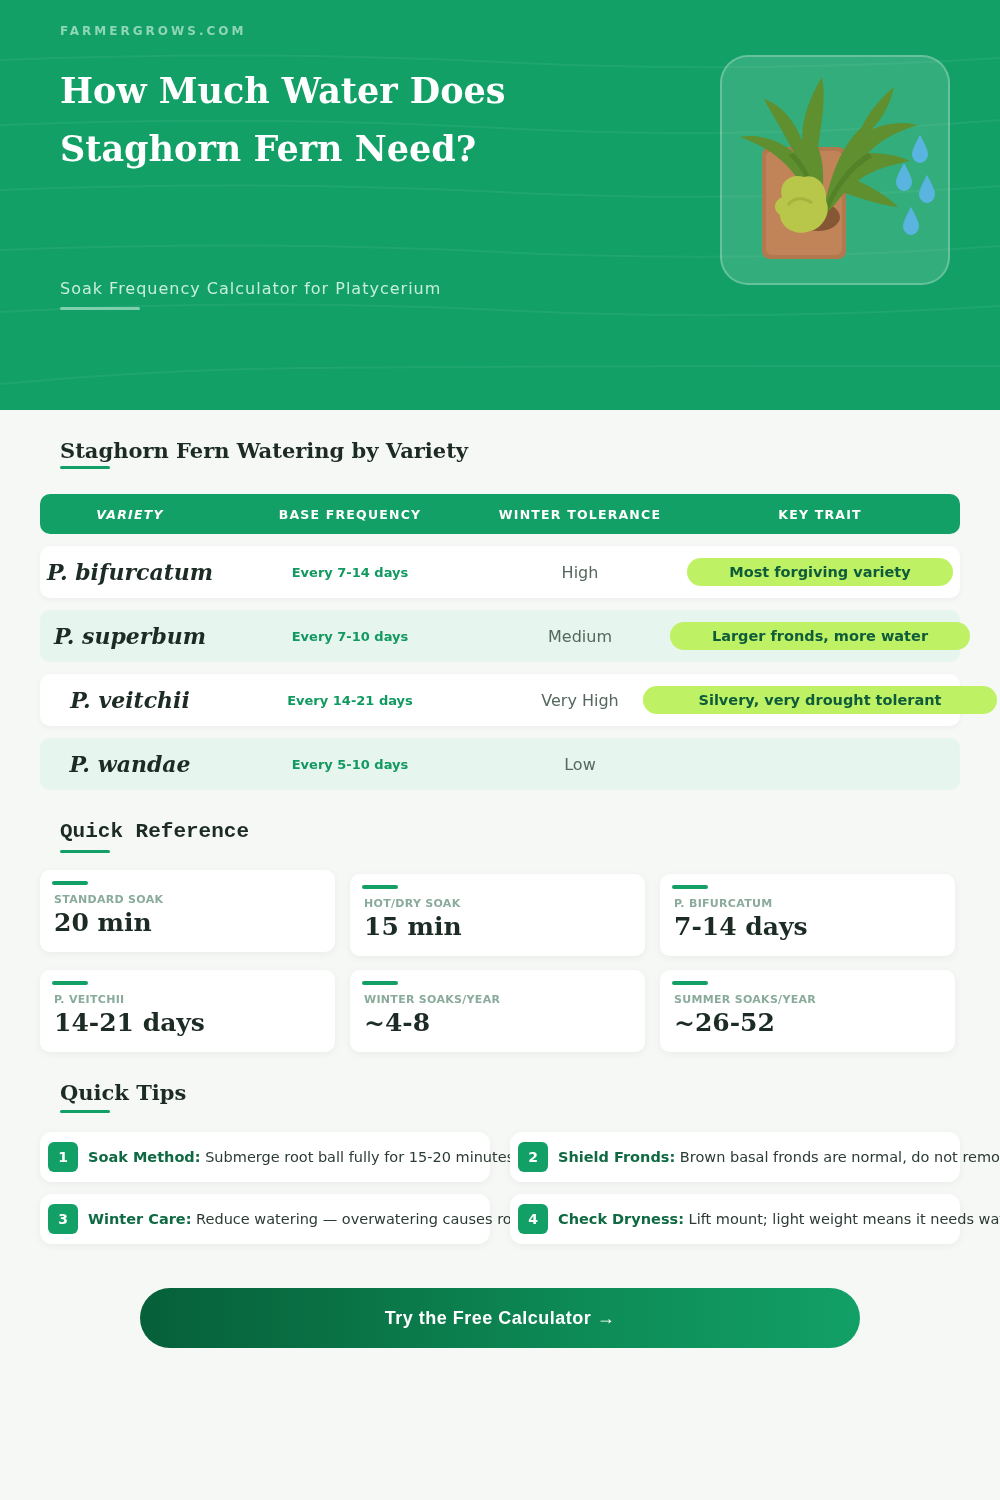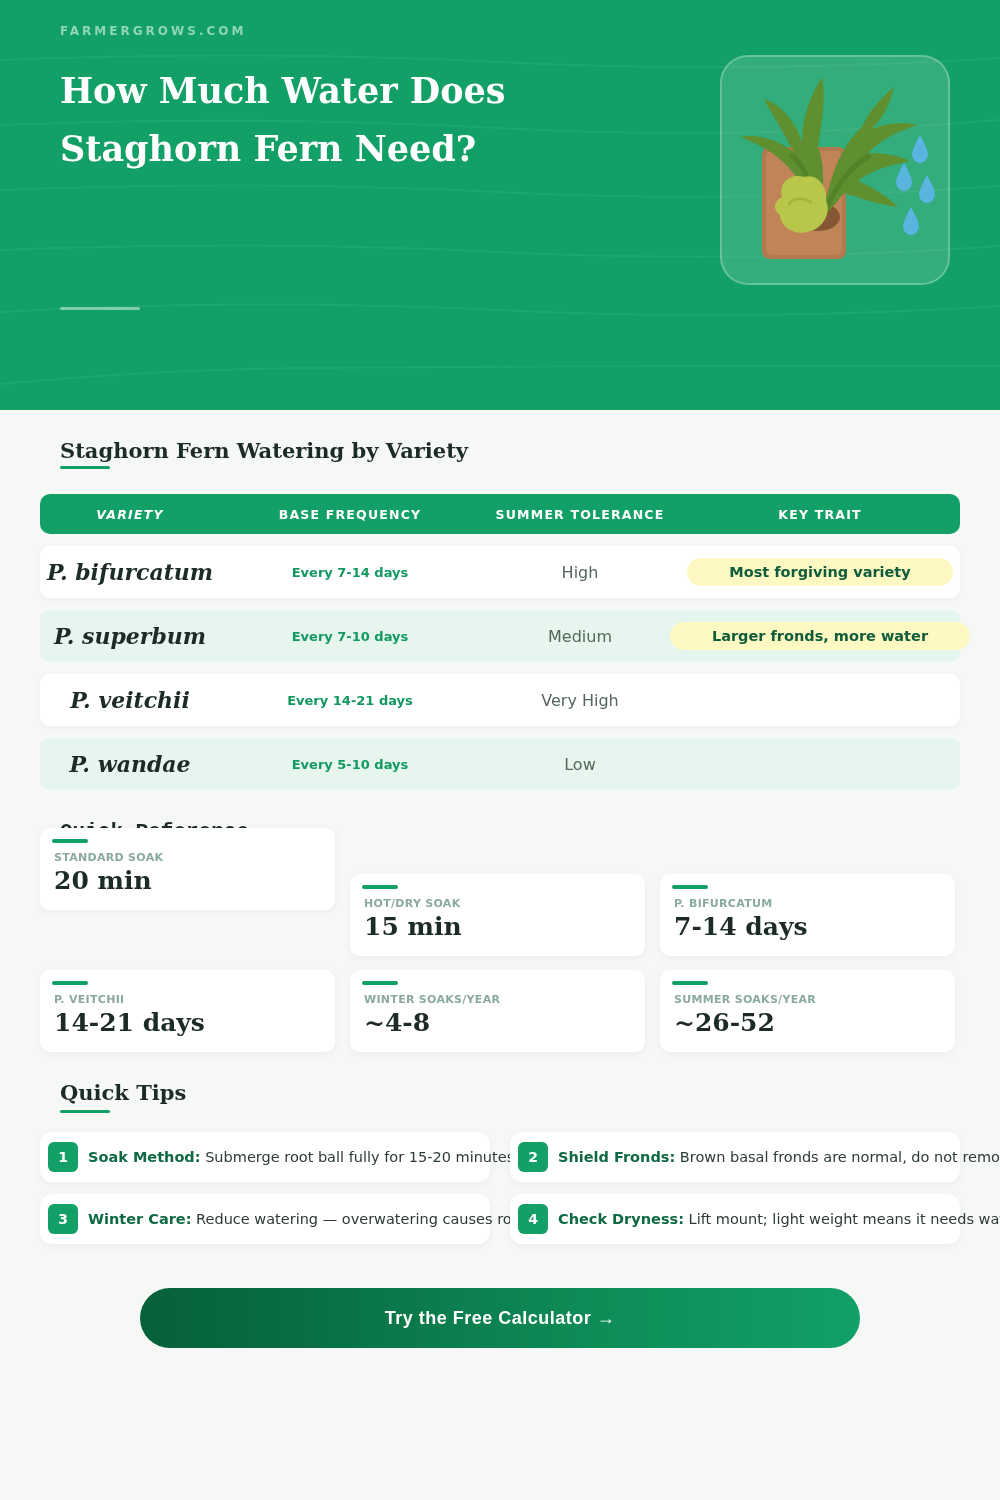--- a/index.html
+++ b/index.html
@@ -82,21 +82,21 @@
   }
   .freq {
     font-weight: bold; font-size: 13px; color: #12995f; text-align: center; white-space: nowrap;
   }
   .tol {
     font-size: 16px; color: #54685e; text-align: center;
   }
   .trait-wrap { position: relative; height: 52px; }
   .trait {
     position: absolute; top: 12px; height: 28px; border-radius: 14px;
-    background: #fef9c3;
+    background: #bef264;
     font-size: 14.5px; font-weight: bold; color: #0f5c3b;
     display: flex; align-items: center; justify-content: center;
     white-space: nowrap;
   }
 
   
   .card {
     position: absolute; width: 295px; height: 82px;
     background: #ffffff; border-radius: 10px;
     box-shadow: 0 2px 8px rgba(0,0,0,0.05);
@@ -150,20 +150,21 @@
   <svg class="waves" width="1000" height="410">
     <path d="M0 60 Q250 50 500 62 T1000 58" stroke="rgba(255,255,255,0.06)" stroke-width="2" fill="none"></path>
     <path d="M0 125 Q250 115 500 128 T1000 120" stroke="rgba(255,255,255,0.06)" stroke-width="2" fill="none"></path>
     <path d="M0 190 Q250 180 500 192 T1000 186" stroke="rgba(255,255,255,0.06)" stroke-width="2" fill="none"></path>
     <path d="M0 250 Q250 240 500 252 T1000 246" stroke="rgba(255,255,255,0.06)" stroke-width="2" fill="none"></path>
     <path d="M0 312 Q250 298 500 310 T1000 306" stroke="rgba(255,255,255,0.06)" stroke-width="2" fill="none"></path>
     <path d="M0 384 Q150 370 300 368 T1000 366" stroke="rgba(255,255,255,0.06)" stroke-width="2" fill="none"></path>
   </svg>
   <div class="brand">FARMERGROWS.COM</div>
   <h1 class="hero-title">How Much Water Does Staghorn Fern Need?</h1>
+  <div class="hero-sub">Soak Frequency Calculator for Platycerium</div>
   <div class="hero-sub-bar"></div>
 
   <div class="hero-image">
     <svg width="230" height="230" viewBox="0 0 230 230">
 
       <rect x="40" y="90" width="84" height="112" rx="8" fill="#b2794e"></rect>
       <rect x="44" y="94" width="76" height="104" rx="6" fill="#c08458"></rect>
       <ellipse cx="96" cy="160" rx="22" ry="14" fill="#6e4425" opacity="0.7"></ellipse>
 
       <g fill="#5f8f2f">
@@ -187,21 +188,21 @@
     </svg>
   </div>
 </div>
 
 <h2 class="section-title" style="top:438px;">Staghorn Fern Watering by Variety</h2>
 <div class="section-bar" style="top:466px;"></div>
 
 <div class="table-header">
   <div class="th c1">VARIETY</div>
   <div class="th c2">BASE FREQUENCY</div>
-  <div class="th c3">SUMMER TOLERANCE</div>
+  <div class="th c3">WINTER TOLERANCE</div>
   <div class="th c4">KEY TRAIT</div>
 </div>
 
 <div class="row white" style="top:546px;">
   <div class="variety c1" style="text-align:left;padding-left:7px;width:180px;">P. bifurcatum</div>
   <div class="freq c2">Every 7-14 days</div>
   <div class="tol c3">High</div>
   <div class="trait-wrap c4">
     <div class="trait" style="left:7px;width:266px;">Most forgiving variety</div>
   </div>
@@ -213,32 +214,35 @@
   <div class="tol c3">Medium</div>
   <div class="trait-wrap c4">
     <div class="trait" style="left:-10px;width:300px;">Larger fronds, more water</div>
   </div>
 </div>
 
 <div class="row white" style="top:674px;">
   <div class="variety c1">P. veitchii</div>
   <div class="freq c2">Every 14-21 days</div>
   <div class="tol c3">Very High</div>
+  <div class="trait-wrap c4">
+    <div class="trait" style="left:-37px;width:354px;">Silvery, very drought tolerant</div>
+  </div>
 </div>
 
 <div class="row tint" style="top:738px;">
   <div class="variety c1">P. wandae</div>
   <div class="freq c2">Every 5-10 days</div>
   <div class="tol c3">Low</div>
 </div>
 
 <h2 class="section-title" style="top:820px;font-family:Liberation Mono, monospace;">Quick Reference</h2>
 <div class="section-bar" style="top:850px;"></div>
 
-<div class="card" style="left:40px;top:828px;">
+<div class="card" style="left:40px;top:870px;">
   <div class="card-bar"></div>
   <div class="card-label">STANDARD SOAK</div>
   <div class="card-value">20 min</div>
 </div>
 <div class="card" style="left:350px;top:874px;">
   <div class="card-bar"></div>
   <div class="card-label">HOT/DRY SOAK</div>
   <div class="card-value">15 min</div>
 </div>
 <div class="card" style="left:660px;top:874px;">

